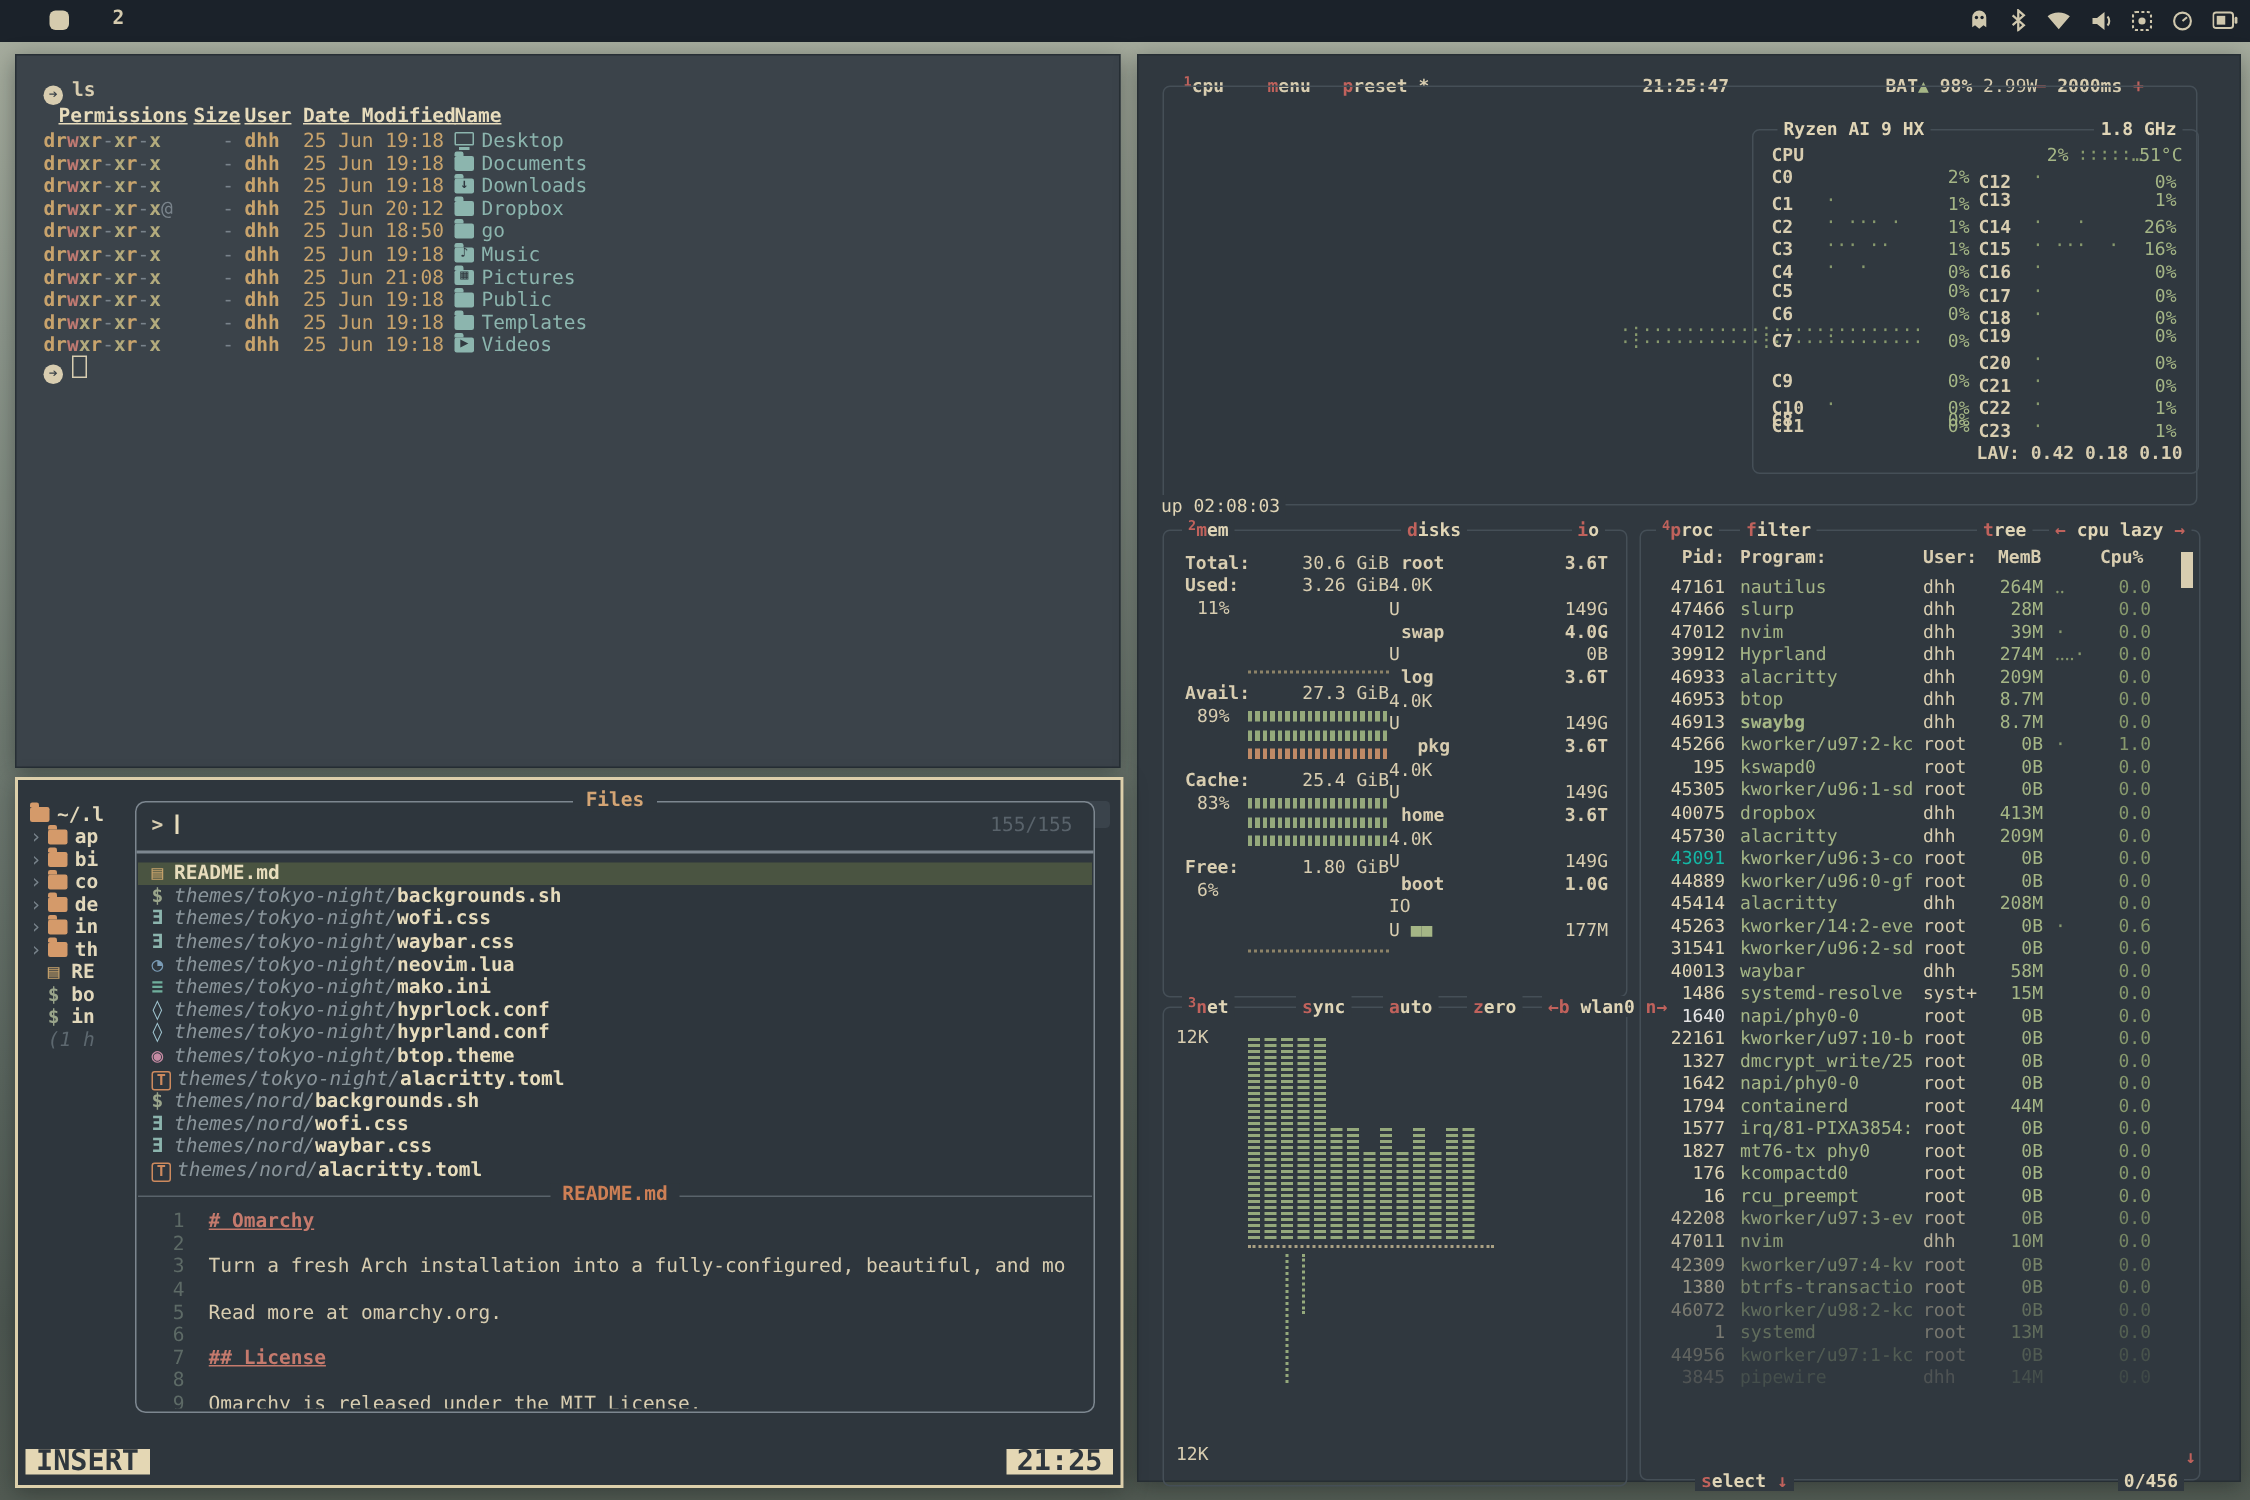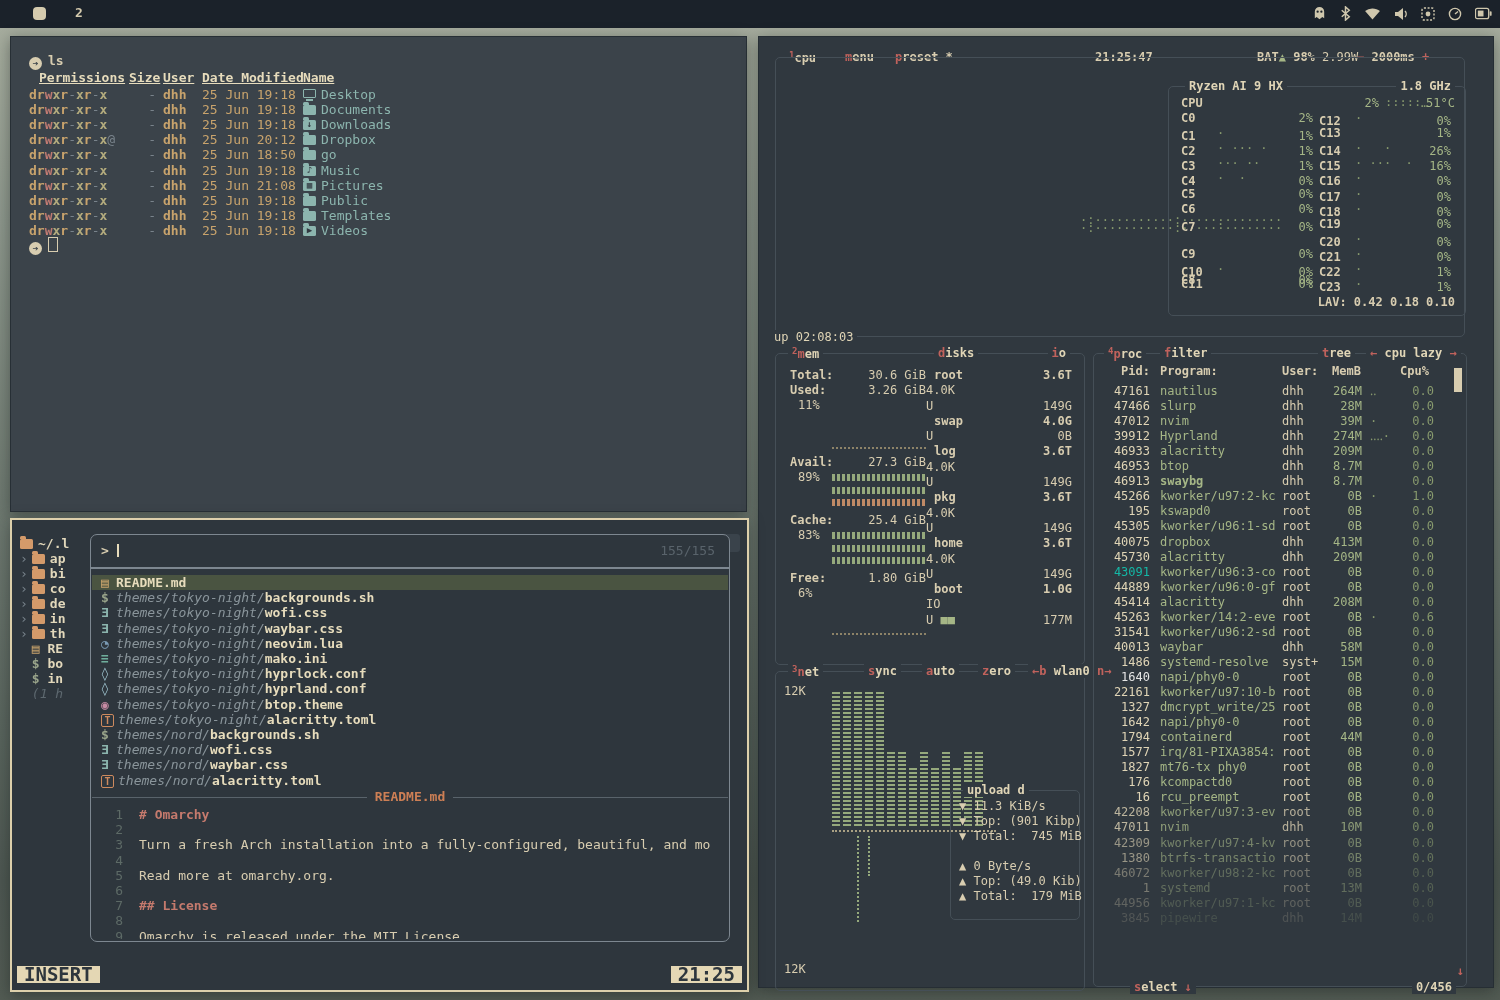--- a/index.html
+++ b/index.html
@@ -76,21 +76,21 @@
   .prow.sel{background:#4a5441;}
   .pic{display:inline-block;width:15px;margin-left:9px;font-weight:bold;}
   .ppath{color:#8a959b;font-style:italic;}
   .pfile{color:#e7dcbc;font-weight:bold;}
   .rsep{position:absolute;left:1px;right:1px;border-top:1px solid #59636b;}
   .rsep span{position:absolute;left:0;right:0;top:-9px;text-align:center;}
   .rsep b{background:#2e363d;padding:0 8px;color:#cd7f55;}
   .pvline{position:absolute;height:15.2px;line-height:15.2px;white-space:pre;overflow:hidden;}
   .lnr{position:absolute;width:26px;text-align:right;color:#5d6a66;}
   .pvtext{position:absolute;left:48px;right:6px;overflow:hidden;}
-  .md-h{color:#c57a6d;font-weight:bold;}
+  .md-h{color:#c57a6d;font-weight:bold;text-decoration:underline;}
   .badge{position:absolute;height:17px;line-height:17px;background:#e4d7b4;color:#2e363d;font-weight:bold;padding:0 7px;font-size:19px;}
 </style>
 </head>
 <body>
 
 <div class="screen">
 
   <div class="topbar">
     <div class="ws-square"></div>
     <div class="ws-num">2</div>
@@ -229,21 +229,21 @@
         </div>
       <div id="diskcol" style="position: absolute; left: 150px; top: 14px; width: 146px;">
           <div style="height: 15.3px; line-height: 15.3px; position: relative;"><span class="bold" style="padding-left:8px;">root</span><span class="bold" style="position:absolute;right:0;">3.6T</span></div>
           <div style="height: 15.3px; line-height: 15.3px; position: relative;"><span>4.0K</span> <span style="position:absolute;right:0;"></span></div>
           <div style="height: 15.3px; line-height: 15.3px; position: relative;"><span>U</span> <span style="position:absolute;right:0;">149G</span></div>
           <div style="height: 15.3px; line-height: 15.3px; position: relative;"><span class="bold" style="padding-left:8px;">swap</span><span class="bold" style="position:absolute;right:0;">4.0G</span></div>
           <div style="height: 15.3px; line-height: 15.3px; position: relative;"><span>U</span> <span style="position:absolute;right:0;">0B</span></div>
           <div style="height: 15.3px; line-height: 15.3px; position: relative;"><span class="bold" style="padding-left:8px;">log</span><span class="bold" style="position:absolute;right:0;">3.6T</span></div>
           <div style="height: 15.3px; line-height: 15.3px; position: relative;"><span>4.0K</span> <span style="position:absolute;right:0;"></span></div>
           <div style="height: 15.3px; line-height: 15.3px; position: relative;"><span>U</span> <span style="position:absolute;right:0;">149G</span></div>
-          <div style="height: 15.3px; line-height: 15.3px; position: relative;"><span class="bold" style="padding-left:8px;">pkg</span><span class="bold" style="position:absolute;right:0;">3.6T</span></div>
+          <div style="height: 15.3px; line-height: 15.3px; position: relative;"><span class="bold" style="padding-left:8px;margin-left:11px;">pkg</span><span class="bold" style="position:absolute;right:0;">3.6T</span></div>
           <div style="height: 15.3px; line-height: 15.3px; position: relative;"><span>4.0K</span> <span style="position:absolute;right:0;"></span></div>
           <div style="height: 15.3px; line-height: 15.3px; position: relative;"><span>U</span> <span style="position:absolute;right:0;">149G</span></div>
           <div style="height: 15.3px; line-height: 15.3px; position: relative;"><span class="bold" style="padding-left:8px;">home</span><span class="bold" style="position:absolute;right:0;">3.6T</span></div>
           <div style="height: 15.3px; line-height: 15.3px; position: relative;"><span>4.0K</span> <span style="position:absolute;right:0;"></span></div>
           <div style="height: 15.3px; line-height: 15.3px; position: relative;"><span>U</span> <span style="position:absolute;right:0;">149G</span></div>
           <div style="height: 15.3px; line-height: 15.3px; position: relative;"><span class="bold" style="padding-left:8px;">boot</span><span class="bold" style="position:absolute;right:0;">1.0G</span></div>
           <div style="height: 15.3px; line-height: 15.3px; position: relative;"><span>IO</span> <span style="position:absolute;right:0;"></span></div>
           <div style="height: 15.3px; line-height: 15.3px; position: relative;"><span>U</span> <span style="color:#a5b686;">■■</span> <span style="position:absolute;right:0;">177M</span></div>
         </div>
     </div>
@@ -270,29 +270,20 @@
           <div class="nbar" style="left: 110px; height: 75px;"></div>
           <div class="nbar" style="left: 121px; height: 60px;"></div>
           <div class="nbar" style="left: 132px; height: 75px;"></div>
           <div class="nbar" style="left: 143px; height: 75px;"></div>
         </div>
       <div class="dotlead" style="position:absolute;left:56px;top:158px;width:164px;border-color:#a9a083;"></div>
       <div style="position:absolute;left:56px;top:164px;width:160px;height:100px;" id="netup">
           <div class="ubar" style="left: 25px; height: 86px;"></div>
           <div class="ubar" style="left: 36px; height: 40px;"></div>
         </div>
-      <div class="bx" style="left:174px;top:118px;width:128px;height:128px;">
-        <div class="btitle" style="left:12px;font-size:12px;">upload d</div>
-        <div class="abs" style="left:8px;top:8px;">▼ 11.3 KiB/s</div>
-        <div class="abs" style="left:8px;top:23px;">▼ Top: (901 Kibp)</div>
-        <div class="abs" style="left:8px;top:38px;">▼ Total:  745 MiB</div>
-        <div class="abs" style="left:8px;top:68px;">▲ 0 Byte/s</div>
-        <div class="abs" style="left:8px;top:83px;">▲ Top: (49.0 Kib)</div>
-        <div class="abs" style="left:8px;top:98px;">▲ Total:  179 MiB</div>
-      </div>
     </div>
 
     <div class="bx" style="left:334px;top:316px;width:372px;height:632px;">
       <div class="btitle" style="left:10px;"><span class="sup">4</span><span id="k-proc"><span class="key-red bold">p</span><span class="bold">roc</span></span></div>
       <div class="btitle" style="left:66px;"><span id="k-filter"><span class="key-red bold">f</span><span class="bold">ilter</span></span></div>
       <div class="btitle" style="left:224px;"><span id="k-tree"><span class="key-red bold">t</span><span class="bold">ree</span></span></div>
       <div class="btitle" style="left:272px;"><span class="key-red">←</span> <span class="bold">cpu lazy</span> <span class="key-red">→</span></div>
       <div class="abs bold" style="left:0;top:10px;width:56px;text-align:right;">Pid:</div>
       <div class="abs bold" style="left:66px;top:10px;">Program:</div>
       <div class="abs bold" style="left:188px;top:10px;">User:</div>
@@ -605,20 +596,21 @@
         <div class="side-item" style="left: 8px; top: 76px;"><span class="chev">›</span><span class="fic orange"></span><span>de</span></div>
         <div class="side-item" style="left: 8px; top: 91px;"><span class="chev">›</span><span class="fic orange"></span><span>in</span></div>
         <div class="side-item" style="left: 8px; top: 106px;"><span class="chev">›</span><span class="fic orange"></span><span>th</span></div>
         <div class="side-item" style="left: 8px; top: 121px;"><span class="chev" style="visibility:hidden;">›</span><span style="color:#c8a36c;">▤ </span><span>RE</span></div>
         <div class="side-item" style="left: 8px; top: 136px;"><span class="chev" style="visibility:hidden;">›</span><span style="color:#9aa58b;">$ </span><span>bo</span></div>
         <div class="side-item" style="left: 8px; top: 151px;"><span class="chev" style="visibility:hidden;">›</span><span style="color:#9aa58b;">$ </span><span>in</span></div>
         <div class="side-item" style="left: 8px; top: 166px; color: rgb(93, 104, 111); font-style: italic; font-weight: normal;"><span class="chev" style="visibility:hidden;">›</span><span>(1 h</span></div>
       </div>
 
     <div class="picker">
+      <div class="ptitle"><span>Files</span></div>
       <div class="abs" style="left:10px;top:8px;"><span class="bold">&gt;</span> <span style="display:inline-block;width:2px;height:13px;background:#e7dcbc;vertical-align:-2px;"></span></div>
       <div class="pcount">155/155</div>
       <div class="psep"></div>
       <div id="plist">
           <div class="prow sel" style="top: 40px;"><span class="pic" style="color:#c8a36c;">▤</span><span class="ppath"></span><span class="pfile">README.md</span></div>
           <div class="prow" style="top: 55.2px;"><span class="pic" style="color:#9aa58b;">$</span><span class="ppath">themes/tokyo-night/</span><span class="pfile">backgrounds.sh</span></div>
           <div class="prow" style="top: 70.4px;"><span class="pic" style="color:#8cb5ae;">Ǝ</span><span class="ppath">themes/tokyo-night/</span><span class="pfile">wofi.css</span></div>
           <div class="prow" style="top: 85.6px;"><span class="pic" style="color:#8cb5ae;">Ǝ</span><span class="ppath">themes/tokyo-night/</span><span class="pfile">waybar.css</span></div>
           <div class="prow" style="top: 100.8px;"><span class="pic" style="color:#7a9bb5;">◔</span><span class="ppath">themes/tokyo-night/</span><span class="pfile">neovim.lua</span></div>
           <div class="prow" style="top: 116px;"><span class="pic" style="color:#6fae9c;">≡</span><span class="ppath">themes/tokyo-night/</span><span class="pfile">mako.ini</span></div>

